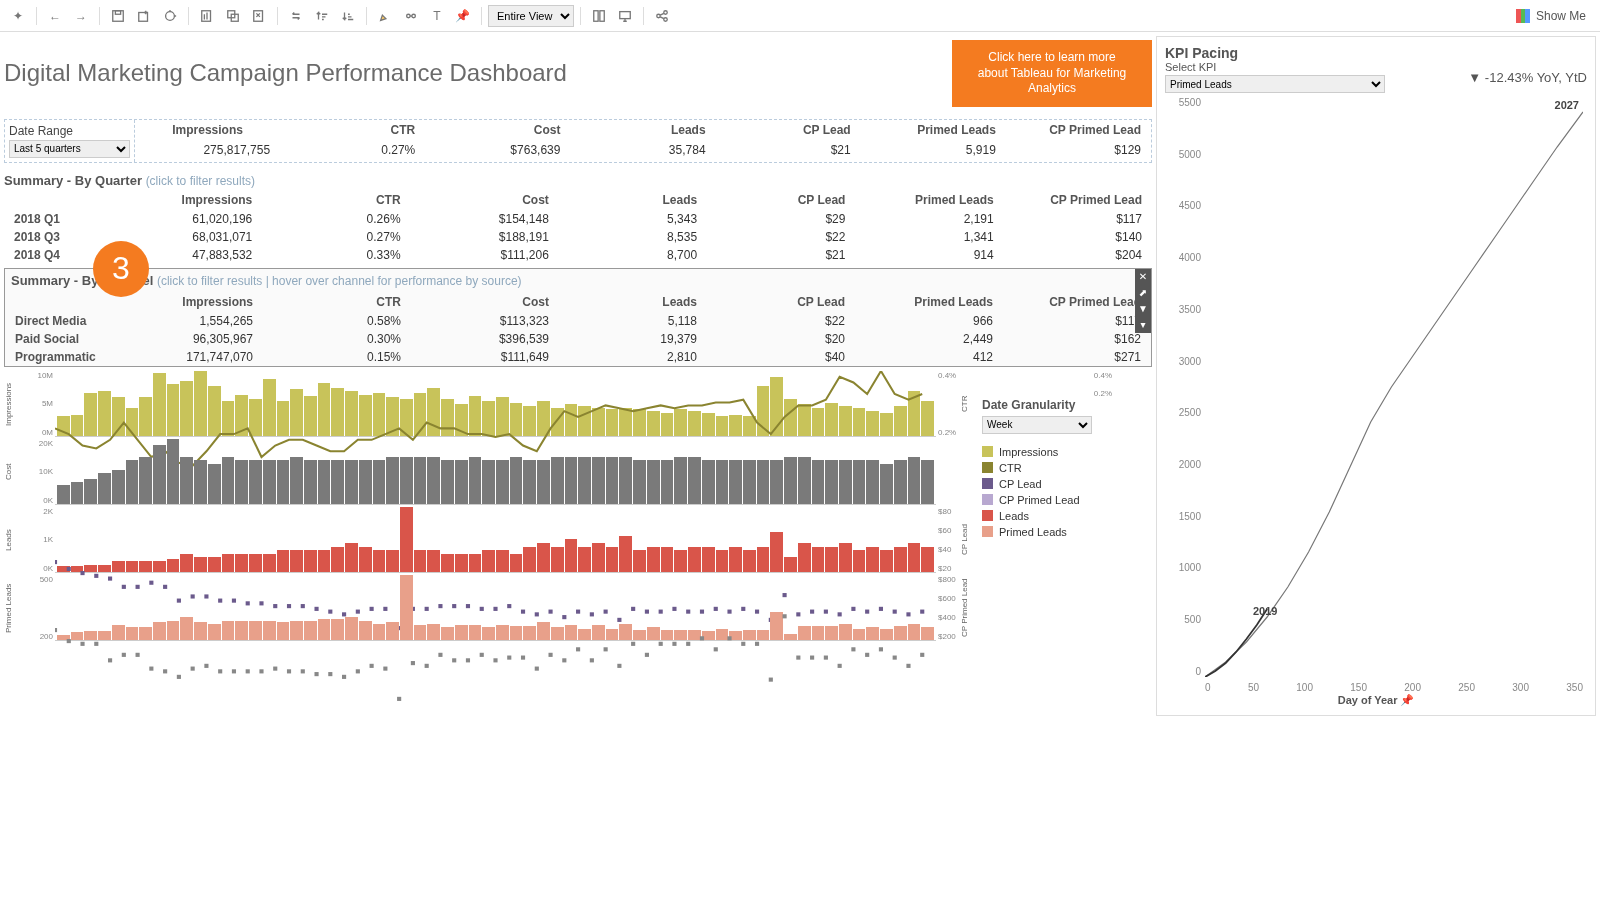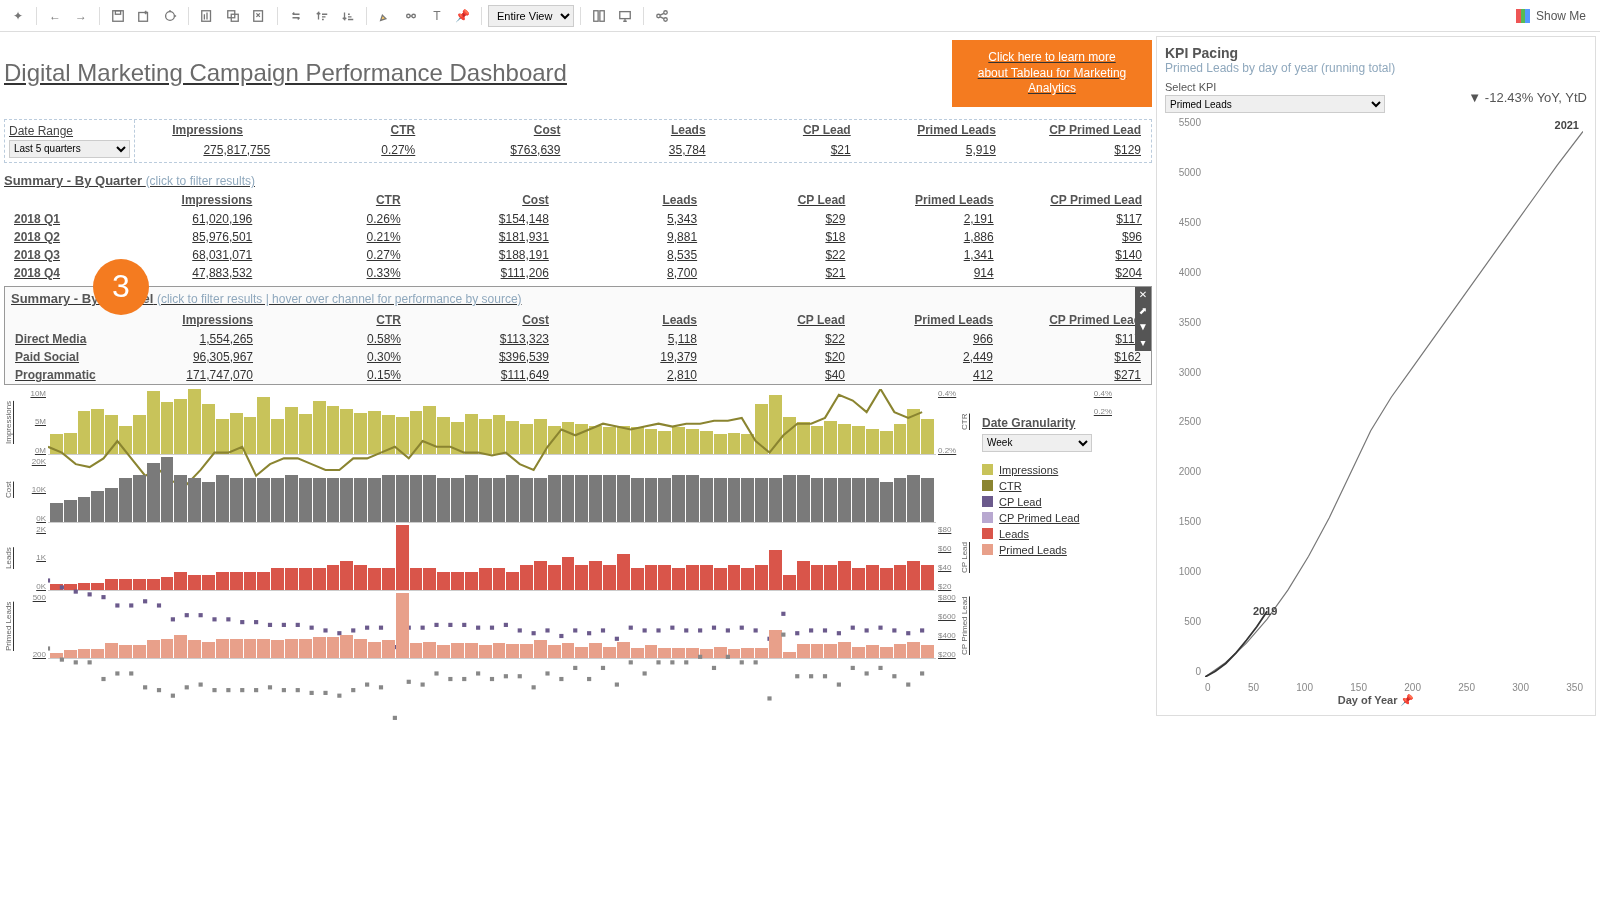--- a/index.html
+++ b/index.html
@@ -6,21 +6,21 @@
 body { background: #fff; font-size: 12px; color: #333; }
 .toolbar { height: 32px; border-bottom: 1px solid #ddd; display: flex; align-items: center; padding: 0 6px; gap: 2px; }
 .tb-btn { width: 24px; height: 24px; display: flex; align-items: center; justify-content: center; color: #777; cursor: pointer; border-radius: 2px; }
 .tb-sep { width: 1px; height: 18px; background: #ddd; margin: 0 4px; }
 .tb-select { height: 22px; font-size: 11px; border: 1px solid #ccc; padding: 0 4px; min-width: 80px; }
 .tb-spacer { flex: 1; }
 .showme { display: flex; align-items: center; gap: 6px; font-size: 12px; color: #555; cursor: pointer; padding: 0 8px; }
 .showme-icon { width: 14px; height: 14px; background: linear-gradient(90deg,#e55 33%,#5b5 33% 66%,#59f 66%); }
 
 .main { display: flex; padding: 4px; gap: 4px; }
-.left-col { flex: 1; min-width: 0; text-decoration: underline; }
+.left-col { flex: 1; min-width: 0; }
 .right-col { width: 440px; }
 
 .title-row { display: flex; align-items: center; justify-content: space-between; padding: 4px 0 8px; }
 .title { font-size: 24px; color: #6b6b6b; font-weight: 400; }
 .orange-btn { background: #f47b20; color: #fff; padding: 10px 20px; font-size: 12px; text-align: center; line-height: 1.3; cursor: pointer; max-width: 200px; }
 
 .filters-row { display: flex; gap: 4px; margin-bottom: 4px; }
 .filter-box { padding: 2px 0; }
 .filter-label { font-size: 13px; color: #555; }
 .filter-hint { color: #8fa8bd; font-size: 12px; }
@@ -54,21 +54,21 @@
 .channel-section { border: 1px solid #999; position: relative; margin-top: 4px; background: #fafafa; }
 .channel-section .dt-row > div:first-child { font-weight: 600; }
 .badge-3 { position: absolute; left: 88px; top: -28px; width: 56px; height: 56px; border-radius: 50%; background: #f47b20; color: #fff; display: flex; align-items: center; justify-content: center; font-size: 32px; z-index: 10; }
 .panel-icons { position: absolute; right: 0; top: 0; background: #555; display: flex; flex-direction: column; }
 .panel-icons > div { width: 16px; height: 16px; color: #fff; font-size: 10px; display: flex; align-items: center; justify-content: center; cursor: pointer; }
 
 .charts-area { display: flex; margin-top: 4px; gap: 4px; }
 .charts-left { flex: 1; display: flex; flex-direction: column; gap: 2px; }
 .chart-strip { display: flex; height: 66px; }
 .chart-ylabel { width: 20px; writing-mode: vertical-rl; transform: rotate(180deg); font-size: 8px; text-align: center; color: #666; }
-.chart-yticks { width: 24px; display: flex; flex-direction: column; justify-content: space-between; font-size: 8px; color: #888; text-align: right; padding-right: 2px; }
+.chart-yticks { width: 24px; display: flex; flex-direction: column; justify-content: space-between; font-size: 8px; color: #888; text-align: right; padding-right: 2px; margin-left: 7px; }
 .chart-body { flex: 1; position: relative; border-bottom: 1px solid #ccc; }
 .bars { display: flex; align-items: flex-end; height: 100%; gap: 1px; padding: 0 2px; position: absolute; inset: 0; }
 .bar { flex: 1; }
 .xaxis { display: flex; justify-content: space-between; font-size: 9px; color: #777; padding: 2px 44px 0; }
 
 .charts-right { width: 170px; }
 .gran-label { font-size: 12px; font-weight: 600; color: #555; margin-bottom: 4px; }
 .gran-select { width: 110px; font-size: 10px; height: 18px; border: 1px solid #ccc; margin-bottom: 10px; }
 .legend-item { display: flex; align-items: center; gap: 6px; font-size: 11px; padding: 2px 0; }
 .legend-sw { width: 11px; height: 11px; }
@@ -256,30 +256,20 @@
       <div id="q-body">
           <div class="dt-row" style="grid-template-columns:110px repeat(7,1fr)">
             <div>2018 Q1</div>
             <div>61,020,196</div>
             <div>0.26%</div>
             <div>$154,148</div>
             <div>5,343</div>
             <div>$29</div>
             <div>2,191</div>
             <div>$117</div>
-          </div>
-          <div class="dt-row" style="grid-template-columns:110px repeat(7,1fr)">
-            <div>2018 Q2</div>
-            <div>85,976,501</div>
-            <div>0.21%</div>
-            <div>$181,931</div>
-            <div>9,881</div>
-            <div>$18</div>
-            <div>1,886</div>
-            <div>$96</div>
           </div>
           <div class="dt-row" style="grid-template-columns:110px repeat(7,1fr)">
             <div>2018 Q3</div>
             <div>68,031,071</div>
             <div>0.27%</div>
             <div>$188,191</div>
             <div>8,535</div>
             <div>$22</div>
             <div>1,341</div>
             <div>$140</div>
@@ -845,21 +835,20 @@
               <span>Primed Leads</span>
             </div>
           </div>
       </div>
     </div>
   </div>
 
   <div class="right-col">
     <div class="kpi-panel">
       <div class="kpi-title">KPI Pacing</div>
-      <div class="kpi-sub">Primed Leads by day of year (running total)</div>
       <div class="kpi-ctrl-row">
         <div>
           <div class="kpi-select-label">Select KPI</div>
           <select class="kpi-select"><option>Primed Leads</option></select>
         </div>
         <div class="kpi-delta">▼ -12.43% YoY, YtD</div>
       </div>
       <div class="kpi-chart">
         <div class="kpi-yticks" id="kpi-yticks">
             <div>5500</div>
@@ -873,21 +862,21 @@
             <div>1500</div>
             <div>1000</div>
             <div>500</div>
             <div>0</div>
           </div>
         <div class="kpi-plot">
           <svg width="100%" height="100%" viewBox="0 0 380 560" preserveAspectRatio="none" id="kpi-svg">
               <polyline points="0,560 20.821917808219176,545.5172413793103 41.64383561643835,526.2068965517242 62.46575342465753,502.0689655172414 83.2876712328767,473.1034482758621 104.10958904109589,439.3103448275862 124.93150684931506,400.6896551724138 145.75342465753423,357.2413793103448 166.5753424657534,313.7931034482759 187.3972602739726,280 208.21917808219177,251.0344827586207 229.04109589041096,222.0689655172414 249.8630136986301,193.1034482758621 270.6849315068493,164.1379310344828 291.50684931506845,135.1724137931035 312.32876712328766,106.20689655172418 333.1506849315068,77.24137931034488 353.972602739726,48.275862068965466 380,14.482758620689651" class="line2018"></polyline>
               <polyline points="0,560 10.410958904109588,554.2068965517242 20.821917808219176,546.4827586206897 31.232876712328764,535.8620689655172 41.64383561643835,523.3103448275862 52.054794520547944,509.7931034482759 62.46575342465753,494.3448275862069" class="line2019"></polyline>
             </svg>
-          <div class="ann" style="top:2px;right:4px">2021</div>
+          <div class="ann" style="top:2px;right:4px">2027</div>
           <div class="ann" style="bottom:60px;left:48px">2019</div>
         </div>
         <div class="kpi-xaxis" id="kpi-xticks">
             <span>0</span>
             <span>50</span>
             <span>100</span>
             <span>150</span>
             <span>200</span>
             <span>250</span>
             <span>300</span>

